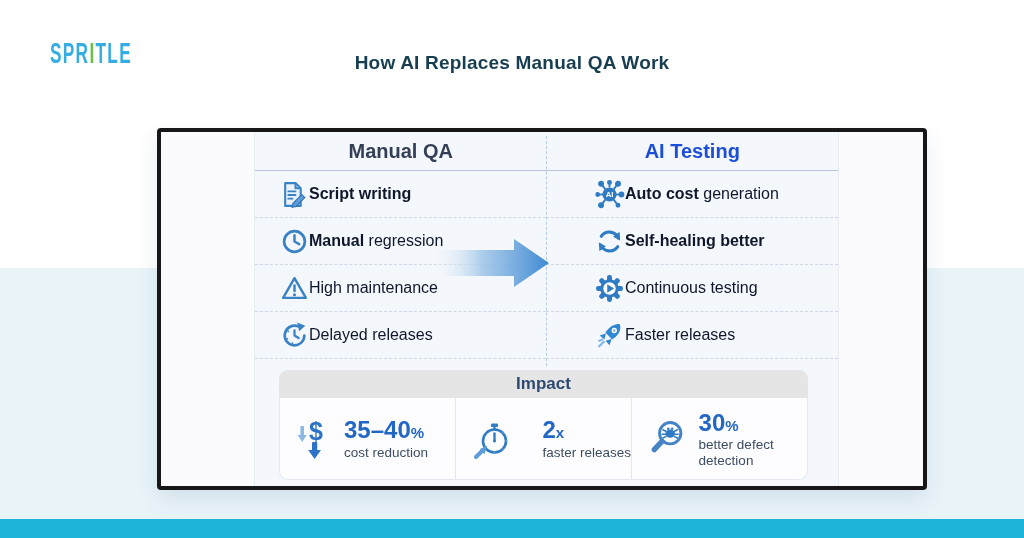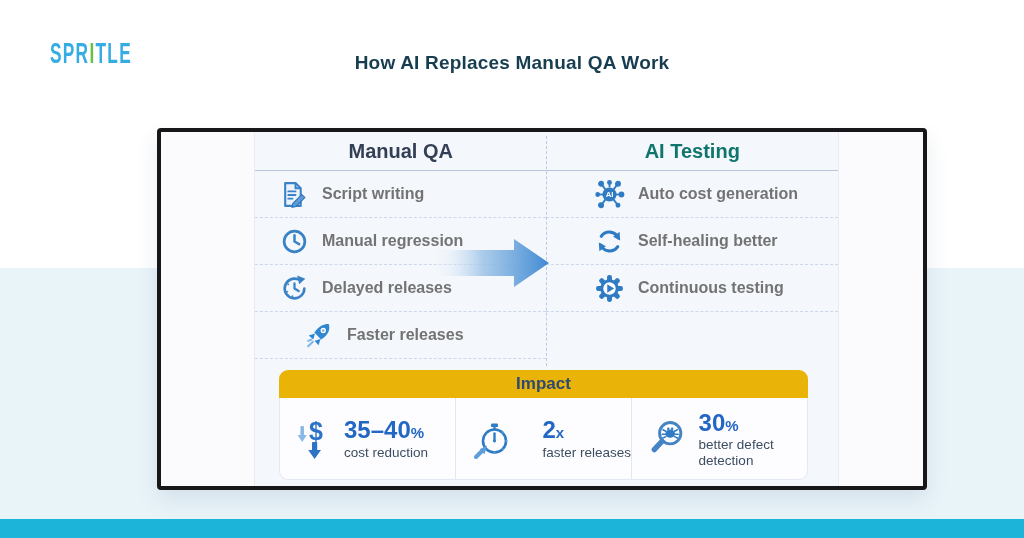--- a/index.html
+++ b/index.html
@@ -26,38 +26,38 @@
         background:#fbfbfd;border:4px solid #17171a;border-radius:4px;
         box-shadow:0 10px 22px rgba(40,70,110,.10);overflow:hidden;margin-left:32px;}
   .panel{position:absolute;left:93px;top:0;bottom:0;width:583px;background:#f4f7fb;
          border-left:1px solid #e8edf3;border-right:1px solid #e8edf3;}
 
   
   .thead{display:flex;height:38px;border-bottom:1px solid #b9c7de;}
   .th{flex:1;display:flex;align-items:center;justify-content:center;
       font-size:20px;font-weight:700;}
   .th.left{color:#333f55;}
-  .th.right{color:#0f766e;}
+  .th.right{color:#1d4ed8;}
 
   .divider-v{position:absolute;left:291px;top:4px;height:230px;width:0;
              border-left:1.5px dashed #b9cbe2;}
 
   
   .rows{display:grid;grid-template-columns:291px 292px;grid-auto-rows:47px;}
-  .cell{display:flex;align-items:center;gap:13px;box-sizing:border-box;
-        border-bottom:1px dashed #ccd8e8;font-size:16px;color:#737373;}
+  .cell{display:flex;align-items:center;box-sizing:border-box;
+        border-bottom:1px dashed #ccd8e8;font-size:16px;color:#0f172a;}
   .cell.l{padding-left:25px;}
   .cell.r{padding-left:48px;}
   .cell .bold{font-weight:700;}
-  .cell .rest{font-weight:700;text-align:center;}
+  .cell .rest{font-weight:400;text-align:center;}
   .row-icon{flex:0 0 auto;display:block;}
 
   
   .impact{position:absolute;left:24px;top:238px;width:529px;}
-  .impact-head{height:28px;background:#eab308;border-radius:9px 9px 0 0;
+  .impact-head{height:28px;background:#e5e5e5;border-radius:9px 9px 0 0;
                display:flex;align-items:center;justify-content:center;
                font-size:17px;font-weight:700;color:#2d4a73;}
   .impact-body{display:flex;height:82px;background:#fdfdff;border:1px solid #e3e9f2;border-top:none;
                border-radius:0 0 9px 9px;box-sizing:border-box;}
   .stat{flex:1;display:flex;align-items:center;gap:10px;padding-left:14px;box-sizing:border-box;}
   .stat + .stat{border-left:1px solid #e2e8f1;justify-content:space-between;}
   .stat-text{display:flex;flex-direction:column;line-height:1.15;}
   .stat-value{font-size:24px;font-weight:700;color:#2367c5;}
   .stat-value .suffix{font-size:15px;font-weight:700;}
   .stat-label{font-size:13.5px;color:#3d4d61;max-width:112px;margin-top:1px;}
@@ -134,46 +134,54 @@
         <div class="cell r">
           <svg class="row-icon" width="31" height="31" viewBox="0 0 30 30">
             <path d="M7 10 A9.5 9.5 0 0 1 23.5 11.5" fill="none" stroke="#2f7cc4" stroke-width="3" stroke-linecap="round"></path>
             <polygon points="24.8,5.5 25.3,14 18.5,10.5" fill="#2f7cc4"></polygon>
             <path d="M23 20 A9.5 9.5 0 0 1 6.5 18.5" fill="none" stroke="#2f7cc4" stroke-width="3" stroke-linecap="round"></path>
             <polygon points="5.2,24.5 4.7,16 11.5,19.5" fill="#2f7cc4"></polygon>
           </svg>
           <span><span class="bold">Self-healing better</span><span class="rest"></span></span>
         </div>
 
-
-        <div class="cell l">
-          <svg class="row-icon" width="29" height="29" viewBox="0 0 28 28">
-            <path d="M23.5 14 A9.5 9.5 0 1 1 17.5 5.2" fill="none" stroke="#3a82c6" stroke-width="2.5" stroke-linecap="round"></path>
-            <polygon points="16.5,1.5 24.5,4.5 18.5,9.8" fill="#3a82c6"></polygon>
-            <path d="M14 9 v5 l4 2.5" fill="none" stroke="#3a82c6" stroke-width="2.2" stroke-linecap="round" stroke-linejoin="round"></path>
-            <circle cx="8" cy="10" r=".9" fill="#3a82c6"></circle>
-              <circle cx="7" cy="17" r=".9" fill="#3a82c6"></circle>
-              <circle cx="12" cy="21.5" r=".9" fill="#3a82c6"></circle>
-          </svg>
-          <span><span class="bold"></span><span class="rest">Delayed releases</span></span>
+        <div class="cell l">
+          <svg class="row-icon" width="29" height="29" viewBox="0 0 28 28">
+            <path d="M14 4 L25 23 H3 Z" fill="none" stroke="#3a82c6" stroke-width="2.3" stroke-linejoin="round"></path>
+            <line x1="14" y1="11" x2="14" y2="16.5" stroke="#3a82c6" stroke-width="2.4" stroke-linecap="round"></line>
+            <circle cx="14" cy="20" r="1.5" fill="#3a82c6"></circle>
+          </svg>
+          <span><span class="bold"></span><span class="rest">High maintenance</span></span>
         </div>
 
         <div class="cell r">
           <svg class="row-icon" width="31" height="31" viewBox="0 0 30 30">
             <g fill="#2f7cc4">
               <rect x="12.6" y="2" width="4.8" height="26" rx="2"></rect>
               <rect x="12.6" y="2" width="4.8" height="26" rx="2" transform="rotate(45 15 15)"></rect>
               <rect x="12.6" y="2" width="4.8" height="26" rx="2" transform="rotate(90 15 15)"></rect>
               <rect x="12.6" y="2" width="4.8" height="26" rx="2" transform="rotate(135 15 15)"></rect>
               <circle cx="15" cy="15" r="9"></circle>
             </g>
             <circle cx="15" cy="15" r="6" fill="#ffffff"></circle>
             <polygon points="12.8,11 12.8,19 19.5,15" fill="#2f7cc4"></polygon>
           </svg>
           <span><span class="bold"></span><span class="rest">Continuous testing</span></span>
+        </div>
+
+        <div class="cell l">
+          <svg class="row-icon" width="29" height="29" viewBox="0 0 28 28">
+            <path d="M23.5 14 A9.5 9.5 0 1 1 17.5 5.2" fill="none" stroke="#3a82c6" stroke-width="2.5" stroke-linecap="round"></path>
+            <polygon points="16.5,1.5 24.5,4.5 18.5,9.8" fill="#3a82c6"></polygon>
+            <path d="M14 9 v5 l4 2.5" fill="none" stroke="#3a82c6" stroke-width="2.2" stroke-linecap="round" stroke-linejoin="round"></path>
+            <circle cx="8" cy="10" r=".9" fill="#3a82c6"></circle>
+              <circle cx="7" cy="17" r=".9" fill="#3a82c6"></circle>
+              <circle cx="12" cy="21.5" r=".9" fill="#3a82c6"></circle>
+          </svg>
+          <span><span class="bold"></span><span class="rest">Delayed releases</span></span>
         </div>
 
         <div class="cell r">
           <svg class="row-icon" width="31" height="31" viewBox="0 0 30 30">
             <path d="M25 4 C26.5 9 24.5 14.5 17.5 18.8 L11 12.2 C15.5 5.6 20.5 3.8 25 4 Z" fill="#2f86d1"></path>
             <circle cx="19.6" cy="10.2" r="2.6" fill="#ffffff"></circle>
             <circle cx="19.6" cy="10.2" r="1.3" fill="#7fb6e6"></circle>
             <path d="M11.5 13 L5.5 15 10 18.8 Z" fill="#2f86d1"></path>
             <path d="M17 18.5 L15 24.5 11.2 20 Z" fill="#2f86d1"></path>
             <path d="M9.5 21 l-4.5 4.5 M8 19 l-3 1.2" stroke="#7fb6e6" stroke-width="2" stroke-linecap="round" fill="none"></path>

